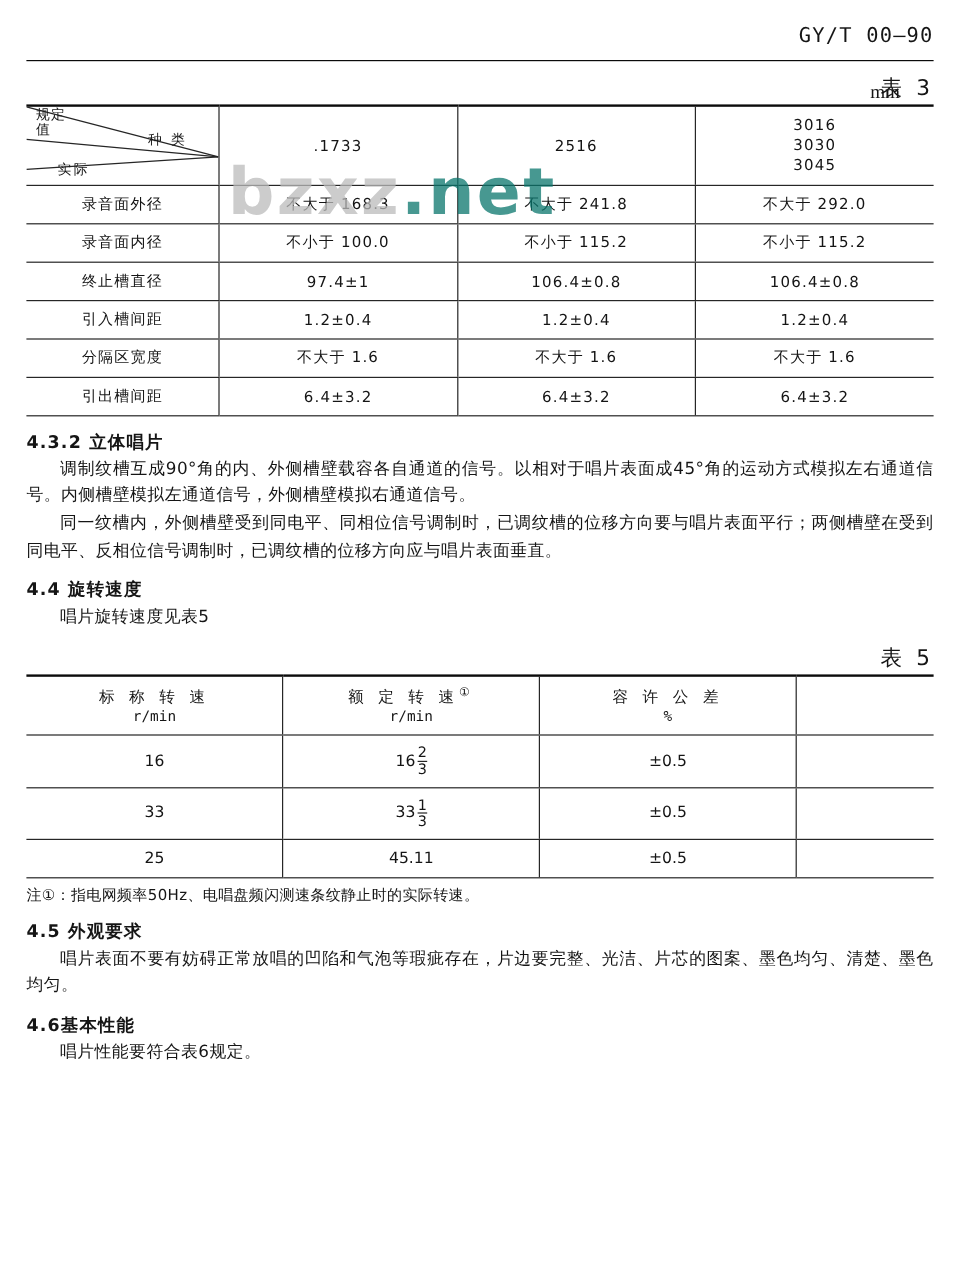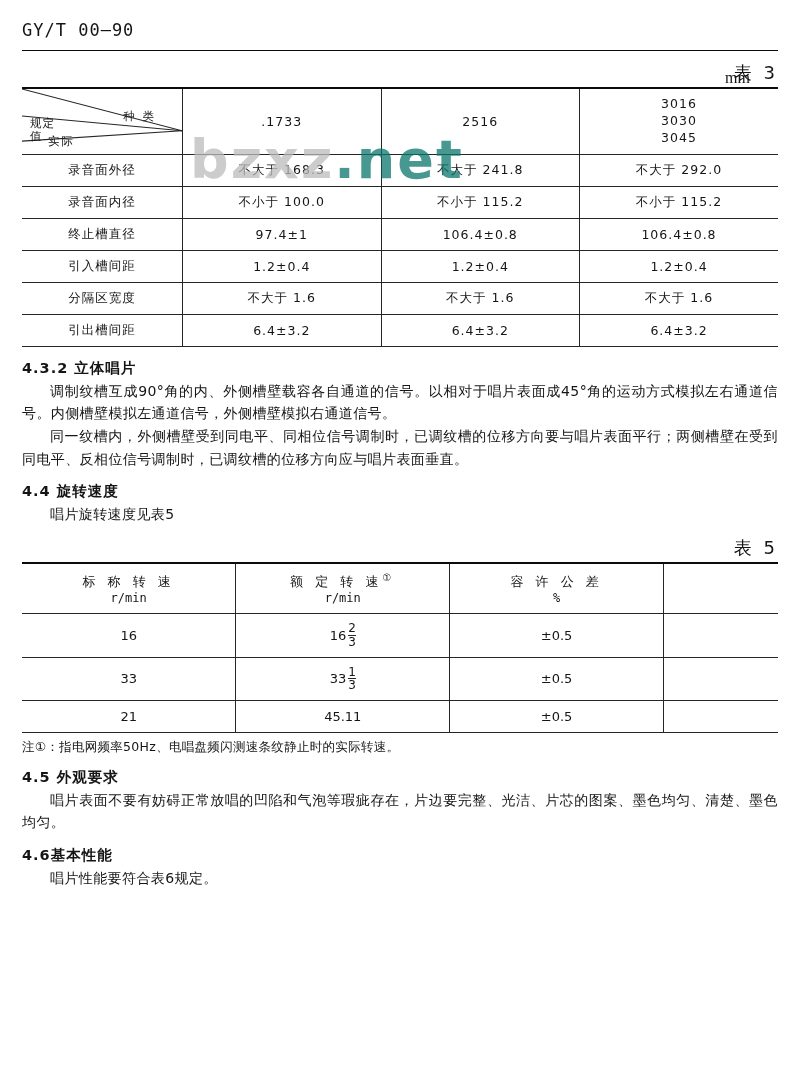--- a/index.html
+++ b/index.html
@@ -36,21 +36,21 @@
     letter-spacing: 2px;
     opacity: 0.75;
     z-index: 5;
     pointer-events: none;
     white-space: nowrap;
   }
   .watermark .dot { color: #0f766e; }
 
   
   .doc-header {
-    text-align: left;
+    text-align: right;
     padding-top: 20px;
     font-family: "DejaVu Sans Mono", monospace;
     font-size: 17px;
     letter-spacing: 1px;
     color: #1a1a1a;
   }
   .header-rule {
     margin: 10px 0 0 0;
     border: none;
     border-top: 1.6px solid #111;
@@ -102,21 +102,21 @@
     width: 100%; height: 100%;
   }
   .corner .c-kind {
     position: absolute;
     top: 20px; right: 26px;
     font-size: 11.5px;
     letter-spacing: 2px;
   }
   .corner .c-spec {
     position: absolute;
-    top: 28px; left: 8px;
+    top: 0; left: 8px;
     font-size: 11.5px;
     line-height: 1.15;
     text-align: left;
   }
   .corner .c-actual {
     position: absolute;
     bottom: 5px; left: 26px;
     font-size: 11.5px;
     letter-spacing: 2px;
   }
@@ -294,21 +294,21 @@
       </tr>
       <tr>
         <td>33</td>
         <td class="vl">
           <span class="mixed">33</span><span class="frac"><span class="num">1</span><span class="den">3</span></span>
         </td>
         <td class="vl">±0.5</td>
         <td class="vl last-col"></td>
       </tr>
       <tr>
-        <td>21</td>
+        <td>25</td>
         <td class="vl">45.11</td>
         <td class="vl">±0.5</td>
         <td class="vl last-col"></td>
       </tr>
     </tbody>
       </table>
     <p class="note">注①：指电网频率50Hz、电唱盘频闪测速条纹静止时的实际转速。</p>
   </div>
 
   <div class="sec-head">4.5    外观要求</div>

